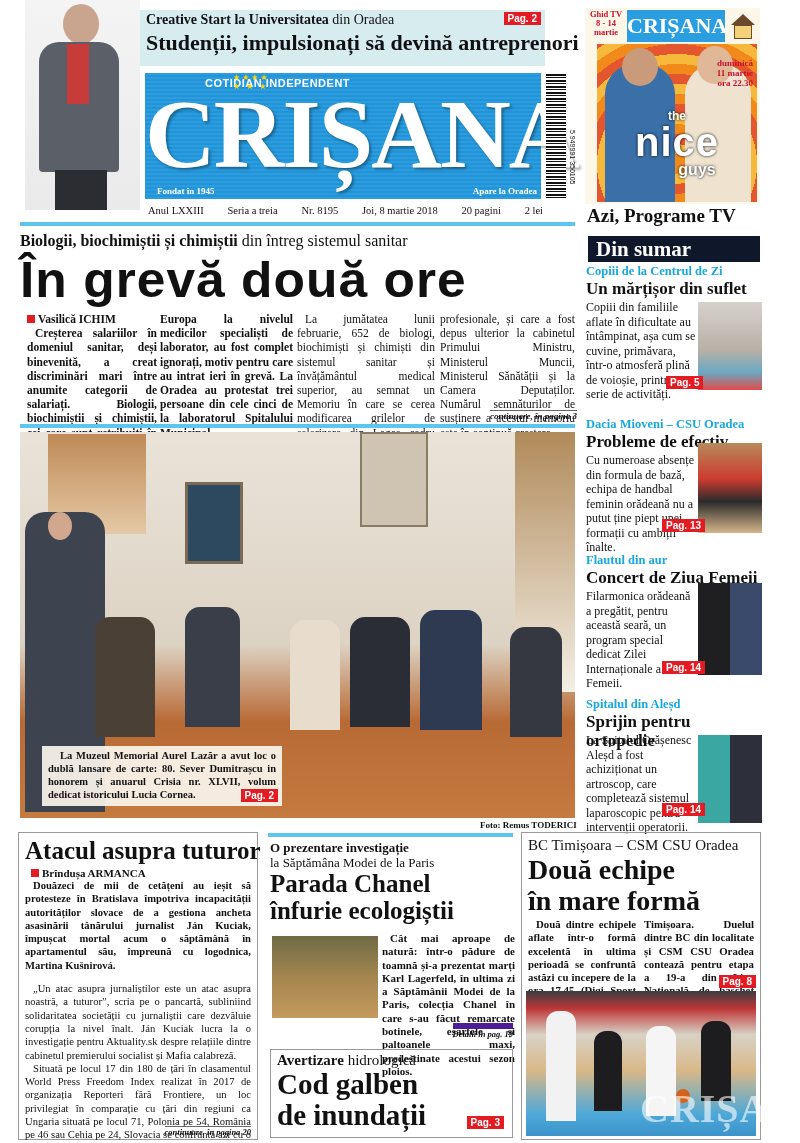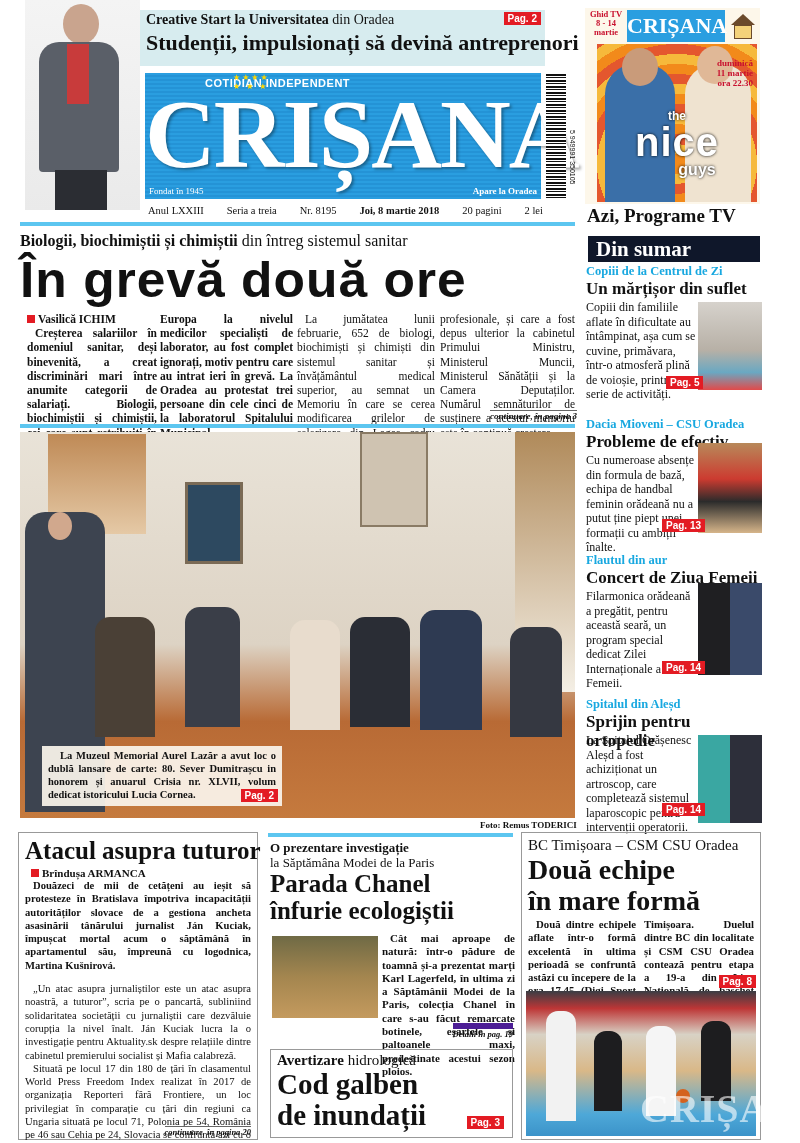--- a/index.html
+++ b/index.html
@@ -28,31 +28,31 @@
     <span>Creative Start la Universitatea</span> <span style="font-weight:normal">din Oradea</span>
   </div>
   <span class="abs red" style="right:4px;top:2px">Pag. 2</span>
   <div class="abs" style="left:6px;top:20px;font-size:22px;font-weight:bold;white-space:nowrap">Studenții, impulsionați să devină antreprenori</div>
 </div>
 
 <div class="abs" style="left:145px;top:73px;width:396px;height:126px;background:repeating-linear-gradient(180deg,#2a9ee0 0 2px,#2493d6 2px 4px);">
   <div class="abs" style="left:60px;top:4px;font-family:'Liberation Sans',sans-serif;font-weight:bold;color:#fff;font-size:11px;letter-spacing:.5px">COTIDIAN INDEPENDENT</div>
   <div class="abs" style="left:88px;top:0;color:#ffd700;font-size:8px;letter-spacing:2px">★★★★<br>★ ★ ★</div>
   <div class="abs" style="left:0;top:6px;width:396px;text-align:center;font-family:'Liberation Serif',serif;font-weight:bold;color:#fff;font-size:98px;line-height:110px;letter-spacing:-2px;text-shadow:2px 2px 3px rgba(0,0,0,.35)">CRIȘANA</div>
-  <div class="abs" style="left:4px;bottom:3px;font-weight:normal;color:#fff;font-size:9px">Fondat în 1945</div>
+  <div class="abs" style="left:12px;bottom:3px;font-weight:bold;color:#fff;font-size:9px">Fondat în 1945</div>
   <div class="abs" style="right:4px;bottom:3px;font-weight:bold;color:#fff;font-size:9px">Apare la Oradea</div>
 </div>
 <div class="abs" style="left:546px;top:74px;width:20px;height:124px;background:repeating-linear-gradient(180deg,#111 0 2px,#fff 2px 3px,#111 3px 4px,#fff 4px 6px);"></div>
 <div class="abs" style="left:540px;top:130px;width:124px;transform:rotate(90deg);transform-origin:left top;font-size:7px;font-family:'Liberation Sans',sans-serif;margin-left:36px">5 949991 350105</div>
 
 <div class="abs" style="left:148px;top:205px;width:395px;height:14px;font-size:10.5px;display:flex;justify-content:space-between;white-space:nowrap">
   <span>Anul LXXIII</span>
   <span>Seria a treia</span>
   <span>Nr. 8195</span>
-  <span style="font-weight:bold">Joi, 8 martie 2018</span>
+  <span style="font-weight:normal">Joi, 8 martie 2018</span>
   <span>20 pagini</span>
   <span>2 lei</span>
 </div>
 <div class="abs bluebar" style="left:20px;top:222px;width:555px;height:4px"></div>
 
 <div class="abs" style="left:585px;top:8px;width:175px;height:196px;background:#fdf7ea;">
   <div class="abs" style="left:2px;top:2px;width:38px;text-align:center;color:#c8102e;font-weight:bold;font-size:8.5px;line-height:9px">
     <div>Ghid TV</div>
       <div>8 - 14</div>
       <div>martie</div>

